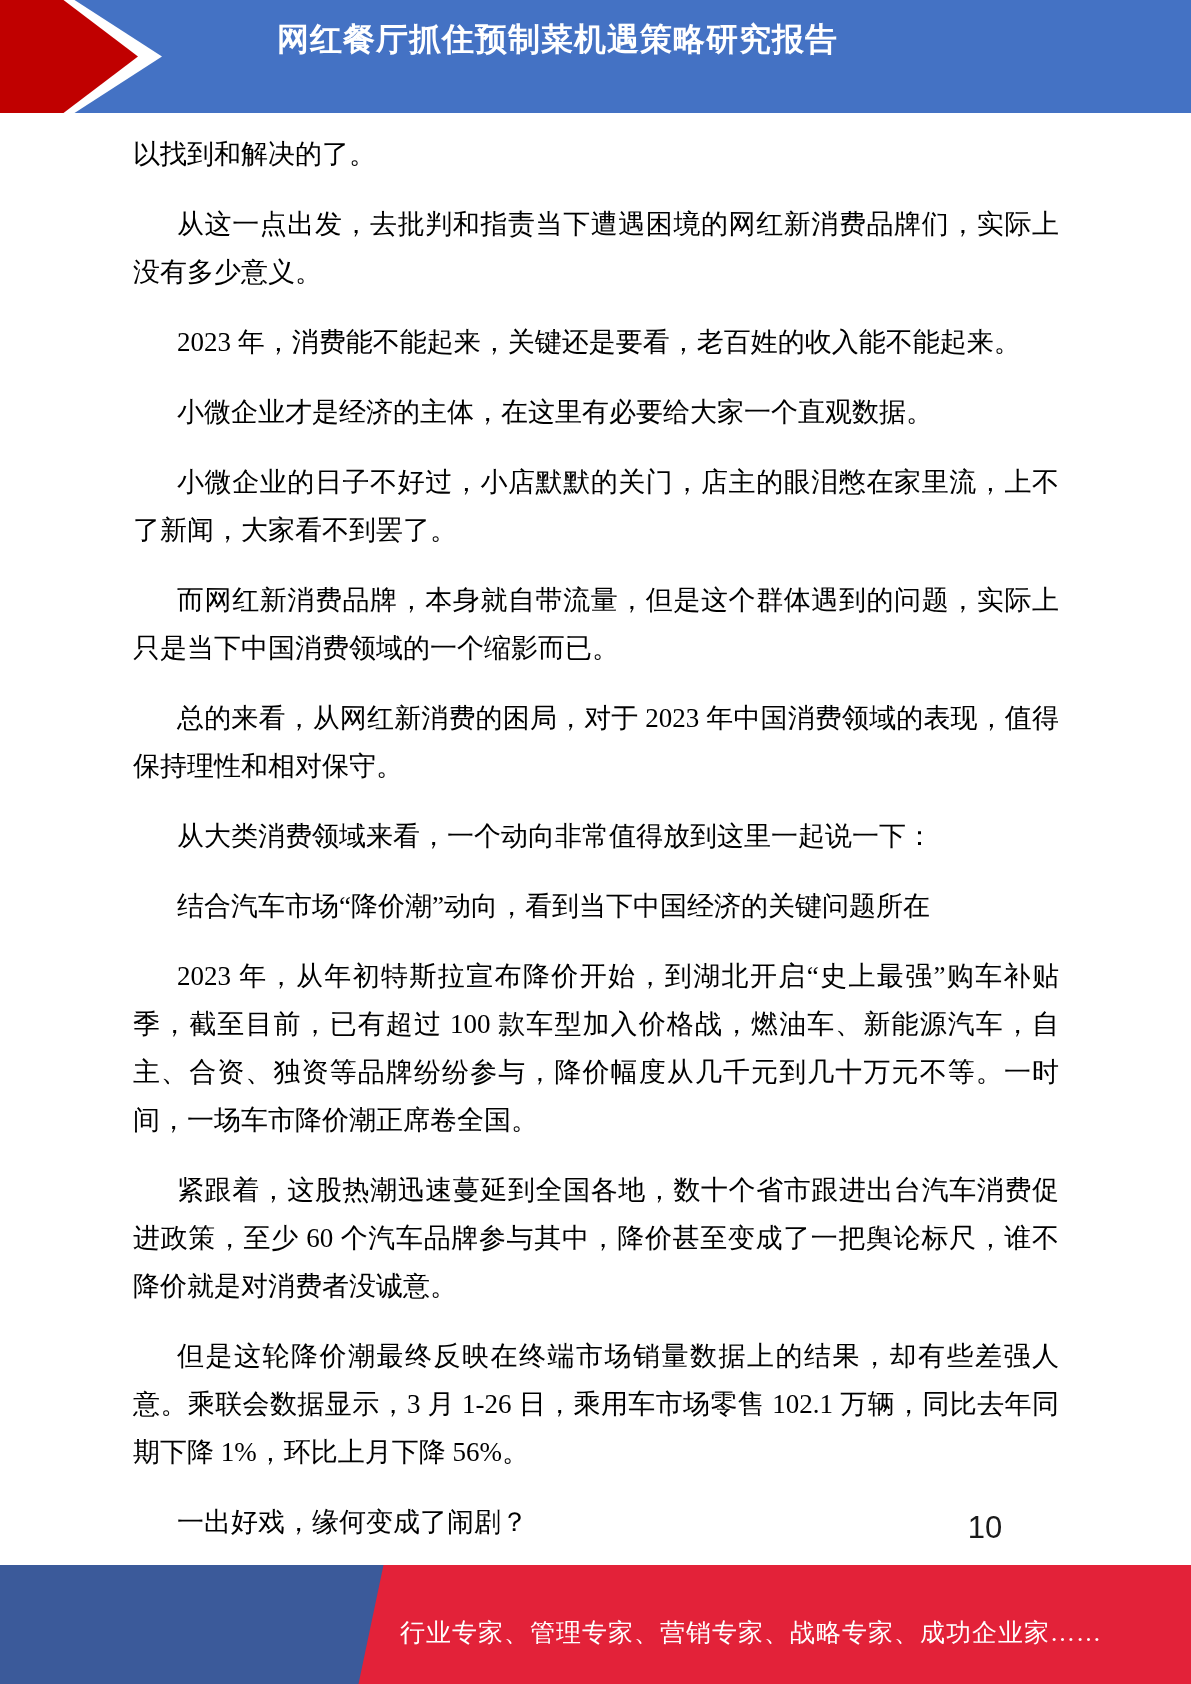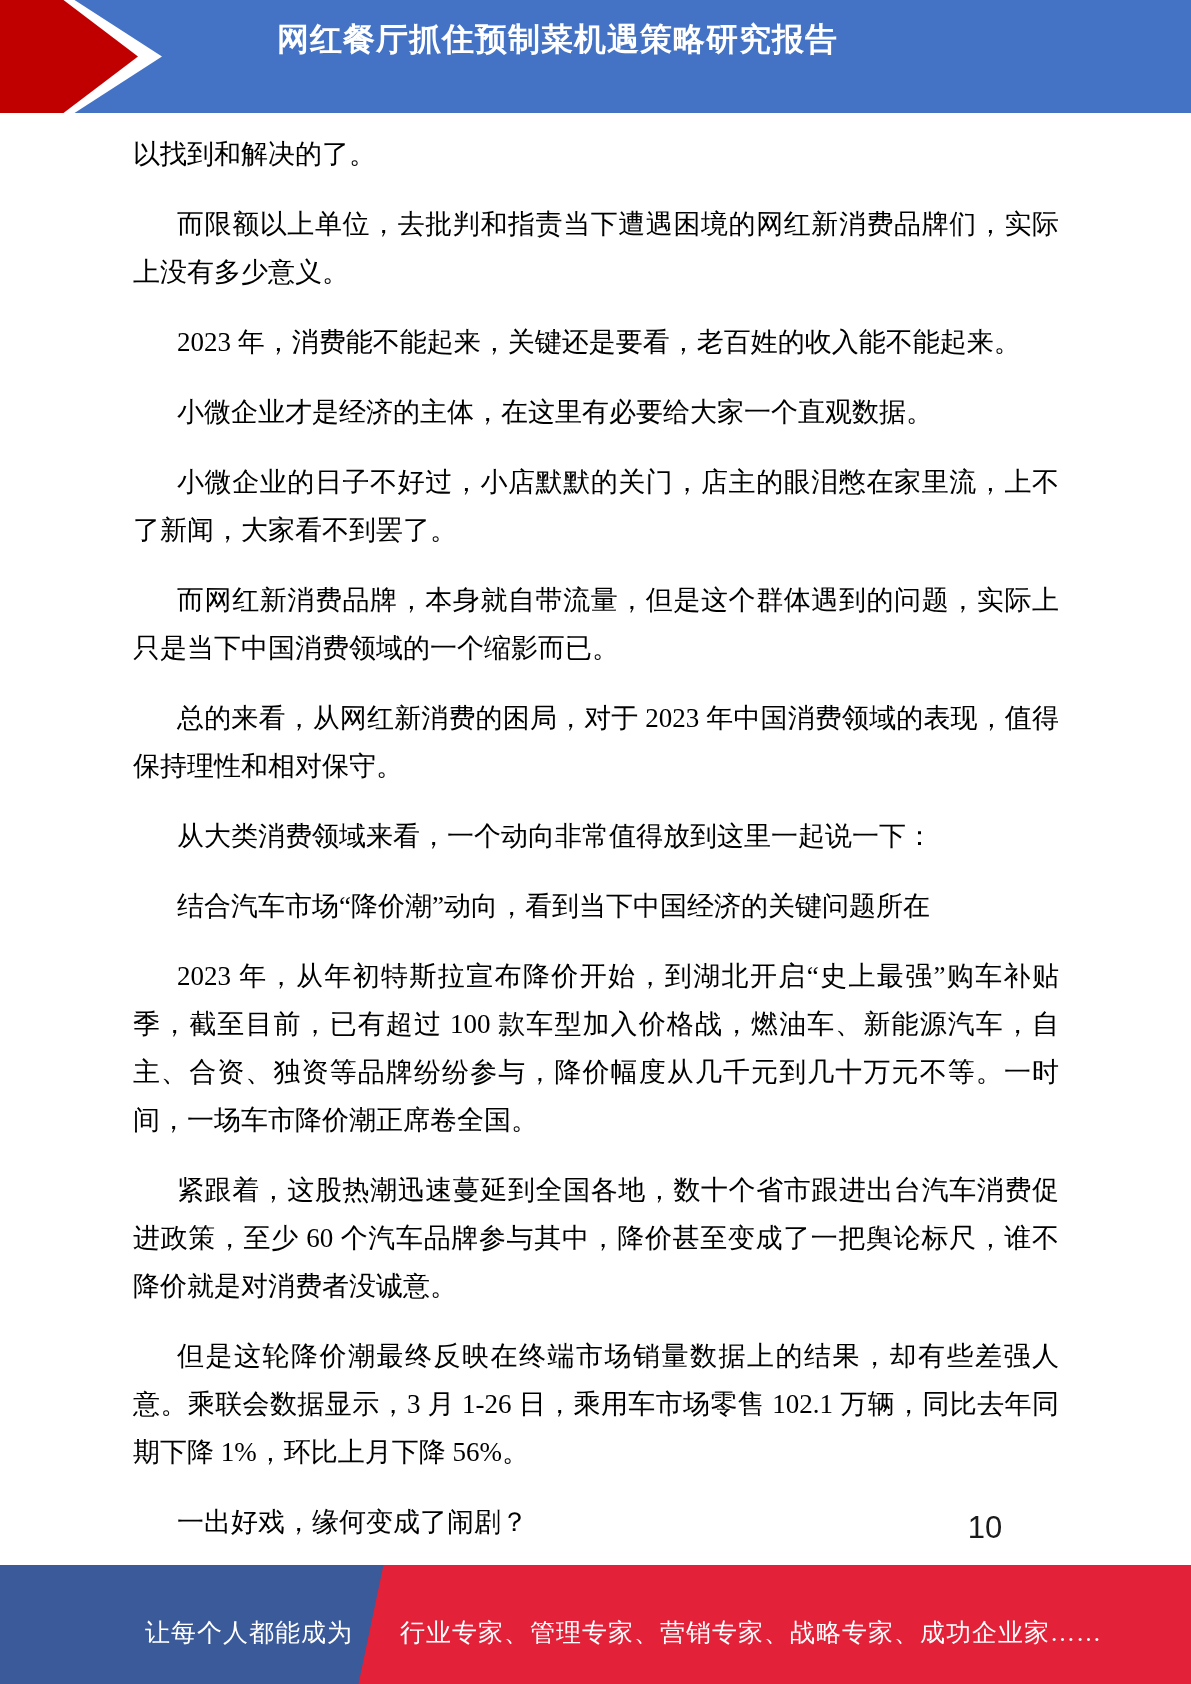--- a/index.html
+++ b/index.html
@@ -99,35 +99,34 @@
 <div class="page">
 
   <div class="header">
     <div class="chevron-white"></div>
     <div class="chevron-red"></div>
     <div class="header-title">网红餐厅抓住预制菜机遇策略研究报告</div>
   </div>
 
   <div class="doc-body">
     <p class="no-indent">以找到和解决的了。</p>
-    <p>而限额以上单位，去批判和指责当下遭遇困境的网红新消费品牌们，实际上没有多少意义。</p>
+    <p>从这一点出发，去批判和指责当下遭遇困境的网红新消费品牌们，实际上没有多少意义。</p>
     <p>2023 年，消费能不能起来，关键还是要看，老百姓的收入能不能起来。</p>
     <p>小微企业才是经济的主体，在这里有必要给大家一个直观数据。</p>
     <p>小微企业的日子不好过，小店默默的关门，店主的眼泪憋在家里流，上不了新闻，大家看不到罢了。</p>
     <p>而网红新消费品牌，本身就自带流量，但是这个群体遇到的问题，实际上只是当下中国消费领域的一个缩影而已。</p>
     <p>总的来看，从网红新消费的困局，对于 2023 年中国消费领域的表现，值得保持理性和相对保守。</p>
     <p>从大类消费领域来看，一个动向非常值得放到这里一起说一下：</p>
     <p>结合汽车市场“降价潮”动向，看到当下中国经济的关键问题所在</p>
     <p>2023 年，从年初特斯拉宣布降价开始，到湖北开启“史上最强”购车补贴季，截至目前，已有超过 100 款车型加入价格战，燃油车、新能源汽车，自主、合资、独资等品牌纷纷参与，降价幅度从几千元到几十万元不等。一时间，一场车市降价潮正席卷全国。</p>
     <p>紧跟着，这股热潮迅速蔓延到全国各地，数十个省市跟进出台汽车消费促进政策，至少 60 个汽车品牌参与其中，降价甚至变成了一把舆论标尺，谁不降价就是对消费者没诚意。</p>
     <p>但是这轮降价潮最终反映在终端市场销量数据上的结果，却有些差强人意。乘联会数据显示，3 月 1-26 日，乘用车市场零售 102.1 万辆，同比去年同期下降 1%，环比上月下降 56%。</p>
     <p>一出好戏，缘何变成了闹剧？</p>
   </div>
 
   <div class="page-number">10</div>
 
   <div class="footer">
     <div class="footer-blue"></div>
-    <div class="footer-text left">让每个人都能成为</div>
     <div class="footer-text right">行业专家、管理专家、营销专家、战略专家、成功企业家……</div>
   </div>
 
 </div>
 
 </body></html>

